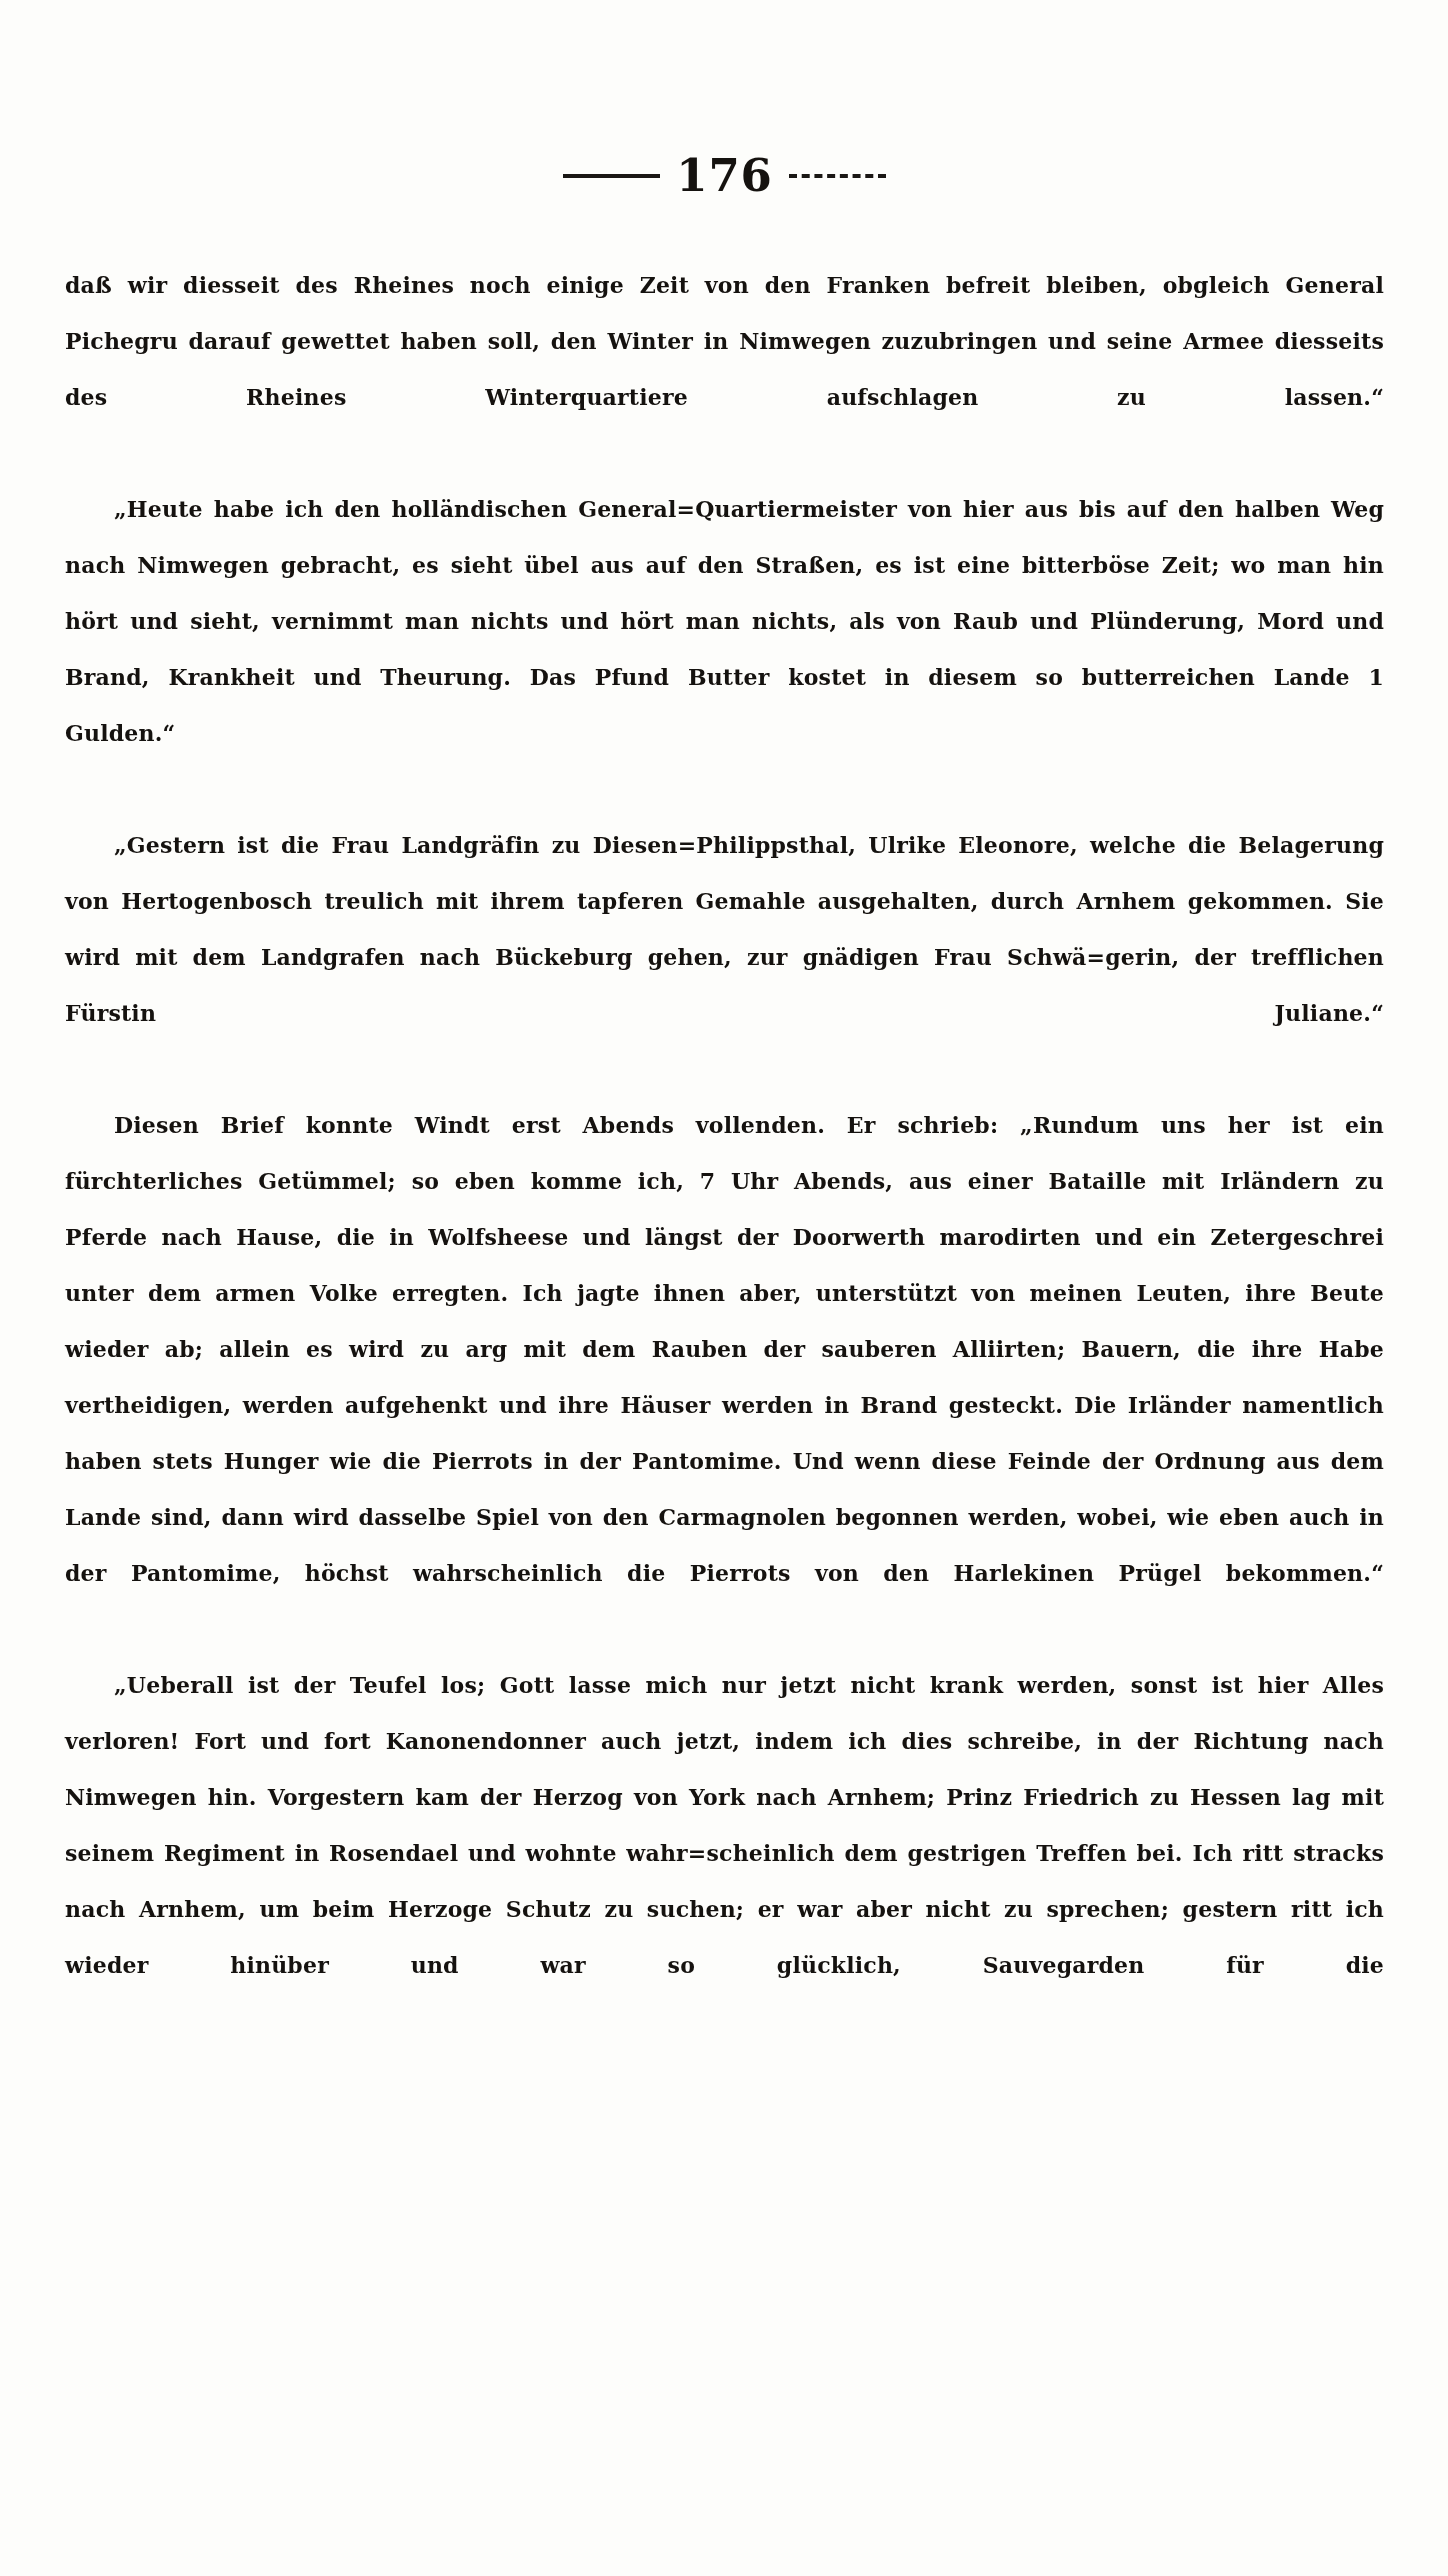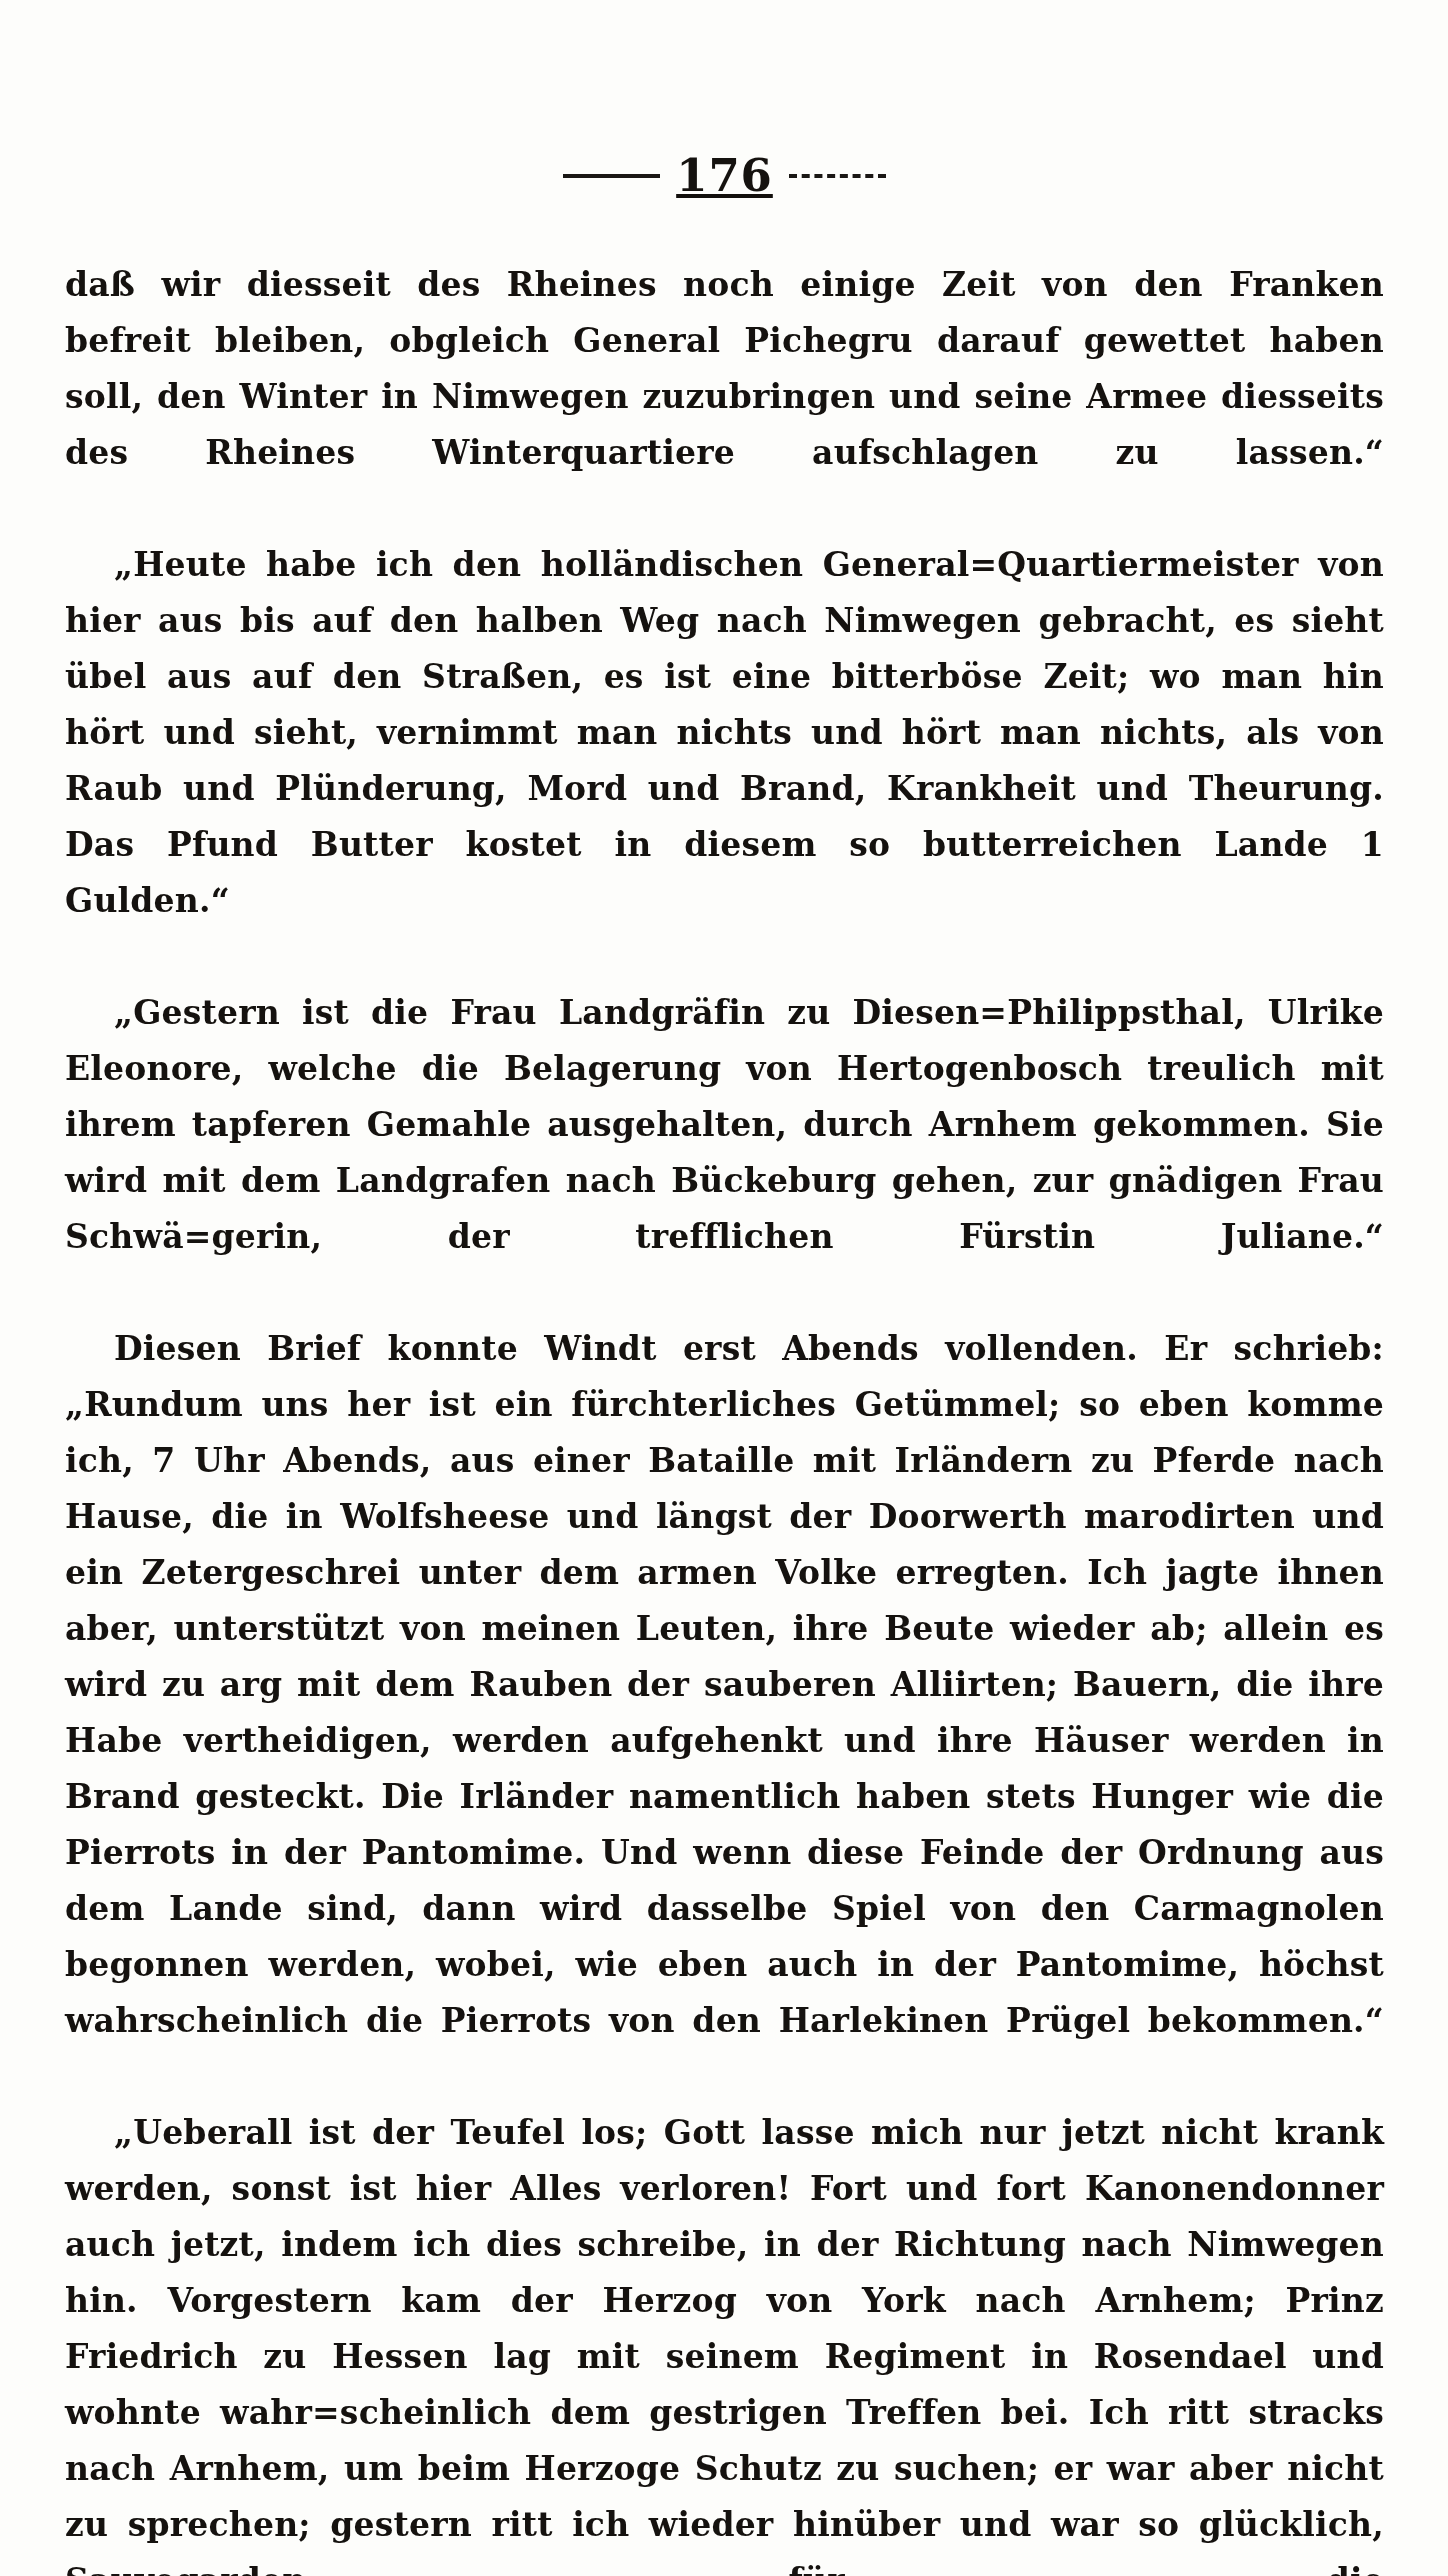--- a/index.html
+++ b/index.html
@@ -25,21 +25,20 @@
   .page-header {
     position: absolute;
     left: 0;
     top: 153px;
     width: 1449px;
     text-align: center;
     display: flex;
     align-items: center;
     justify-content: center;
     gap: 16px;
-    text-decoration: underline;
   }
   .rule-left, .rule-right {
     display: block;
     width: 97px;
     height: 0;
     border-top: 4.5px solid #1a1714;
   }
   .rule-left { border-top-style: solid; }
   .rule-right {
     border-top: 4.5px dashed #1a1714;
@@ -54,21 +53,21 @@
   }
   .textblock {
     position: absolute;
     left: 65px;
     top: 257px;
     width: 1319px;
   }
   p.para {
     margin: 0;
     font-family: "DejaVu Serif", serif;
-    font-size: 33px;
+    font-size: 22px;
     line-height: 56px;
     text-align: justify;
     text-justify: inter-word;
     color: #15120f;
     letter-spacing: 0.2px;
     word-spacing: 1.8px;
     
     font-weight: 600;
     text-rendering: optimizeLegibility;
   }

